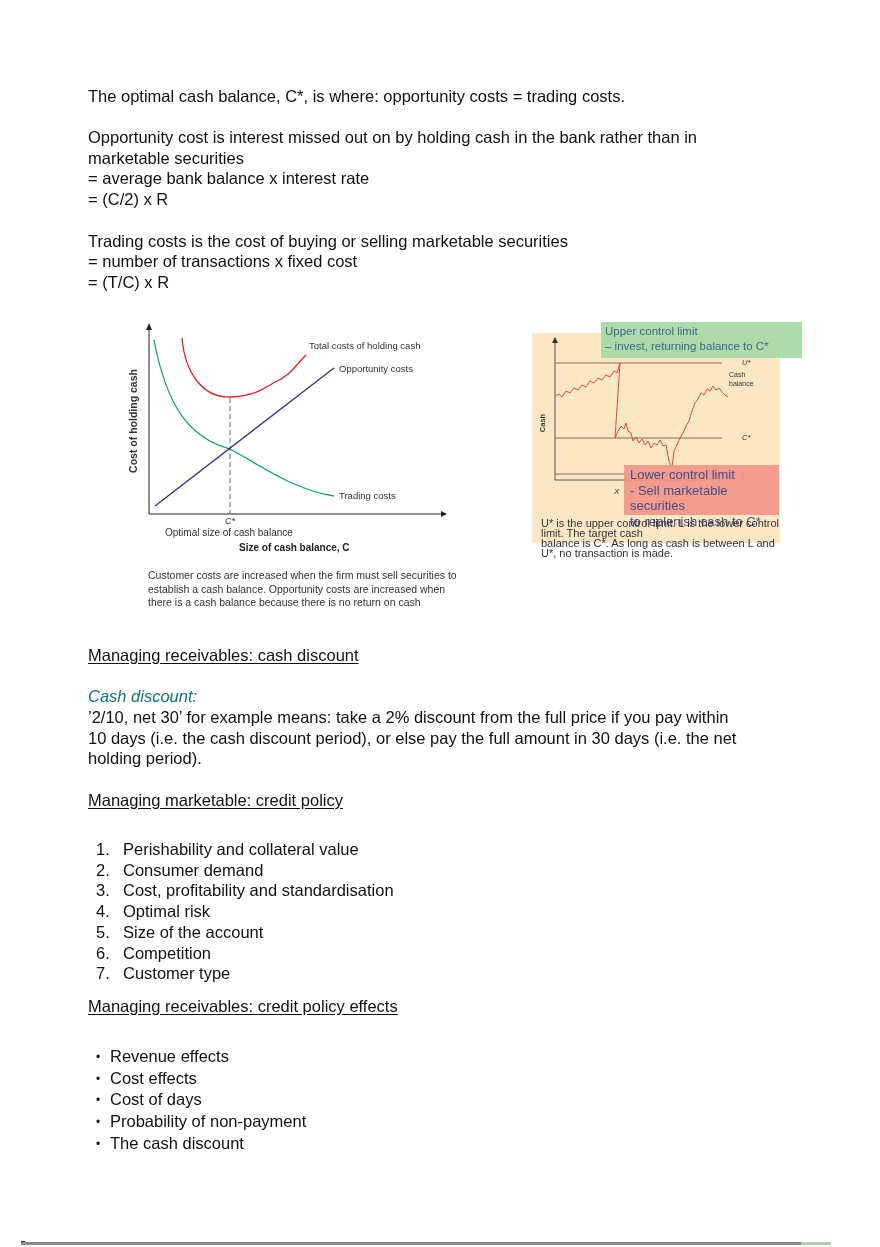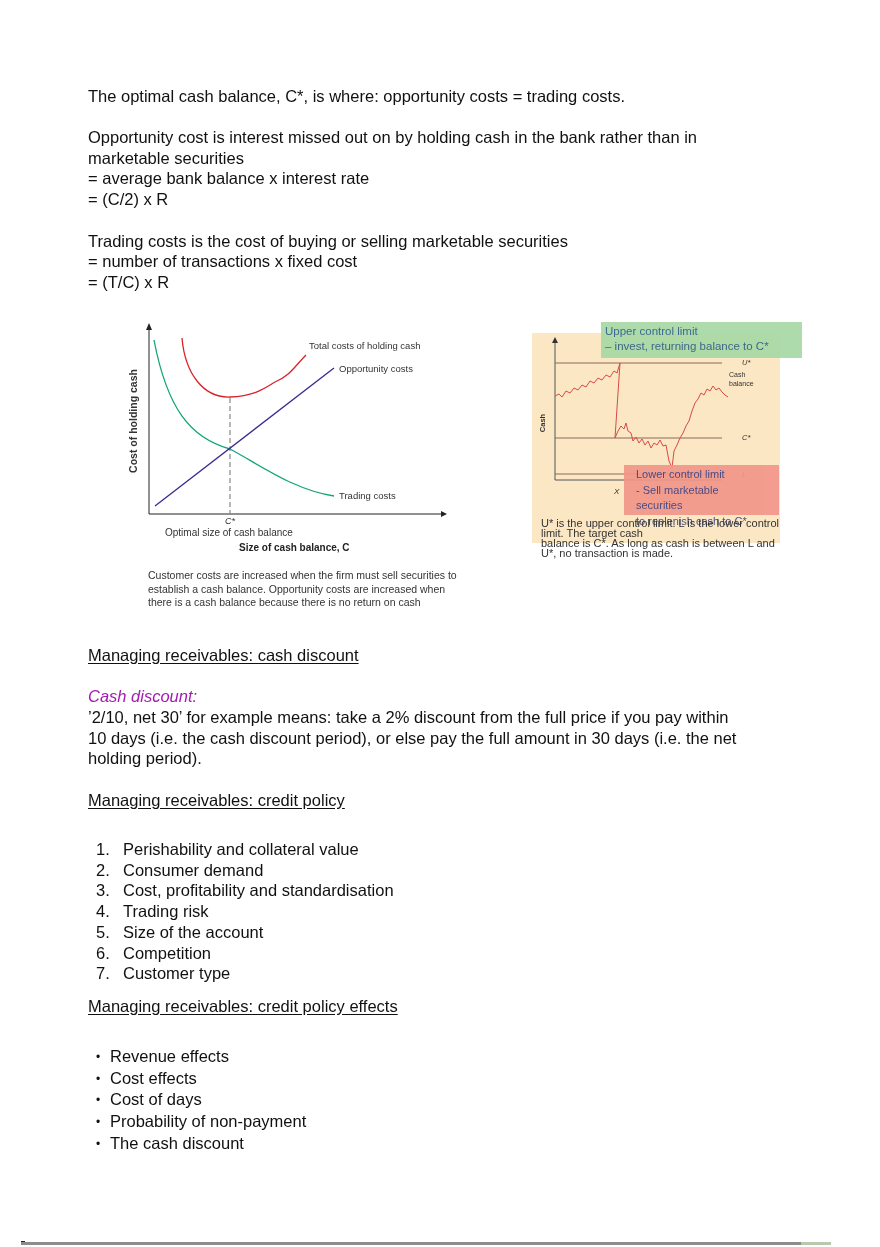--- a/index.html
+++ b/index.html
@@ -3,33 +3,33 @@
   <meta charset="utf-8">
   <style>
     html, body { margin: 0; padding: 0; }
     body {
       width: 880px; height: 1247px; background: #ffffff; position: relative; overflow: hidden;
       font-family: "Liberation Sans", sans-serif; color: #111;
     }
     .page { position: absolute; left: 5px; top: 0; width: 880px; height: 1247px; }
     .p { position: absolute; left: 83px; font-size: 16.5px; line-height: 20.7px; white-space: nowrap; }
     .heading { text-decoration: underline; text-underline-offset: 2px; }
-    .italic-blue { font-style: italic; color: #a21caf; }
+    .italic-blue { font-style: italic; color: #0f766e; }
     .list { position: absolute; left: 83px; margin: 8px; padding: 0; list-style: none; font-size: 16.5px; line-height: 20.7px; }
     .list li { white-space: nowrap; }
     .num { display: inline-block; width: 27px; }
     .bullet { display: inline-block; width: 14px; font-size: 12px; vertical-align: 1px; }
 
     
     .fig1 { position: absolute; left: 110px; top: 318px; width: 350px; height: 290px; background: #fff; overflow: hidden; }
     .fig1 .caption { position: absolute; left: 33px; top: 251px; width: 320px; font-size: 10.5px; line-height: 13.5px; color: #333; }
     
     .fig2 { position: absolute; left: 527px; top: 333px; width: 248px; height: 210px; background: #fbe7c4; }
     .ucl-box { position: absolute; left: 596px; top: 322px; width: 201px; height: 36px; background: #a8d9a6; opacity: 0.92; font-size: 11.5px; line-height: 15px; color: #2d5d86; padding: 2px 4px; box-sizing: border-box; }
-    .lcl-box { position: absolute; left: 619px; top: 465px; width: 155px; height: 50px; background: #f2968a; opacity: 0.92; font-size: 11px; line-height: 15.5px; color: #3a3f80; padding: 2px 12px; box-sizing: border-box; }
+    .lcl-box { position: absolute; left: 619px; top: 465px; width: 155px; height: 50px; background: #f2968a; opacity: 0.92; font-size: 13px; line-height: 15.5px; color: #3a3f80; padding: 2px 6px; box-sizing: border-box; }
     .fig2-caption { position: absolute; left: 536px; top: 518px; width: 240px; font-size: 11px; line-height: 10px; color: #333; }
     .footer-bar { position: absolute; left: 16px; top: 1242px; width: 780px; height: 3px; background: #8c8c8c; }
     .footer-tail { position: absolute; left: 796px; top: 1242px; width: 30px; height: 3px; background: #b9c9b0; }
     .footer-dot { position: absolute; left: 16px; top: 1241px; width: 4px; height: 4px; background: #222; }
   </style>
 </head>
 <body>
 
 <div class="page">
 
@@ -110,26 +110,26 @@
     <div>U* is the upper control limit. L is the lower control limit. The target cash</div>
     <div>balance is C*. As long as cash is between L and U*, no transaction is made.</div>
   </div>
 
   <div class="p heading" style="top:645px">Managing receivables: cash discount</div>
   <div class="p italic-blue" style="top:686px">Cash discount:</div>
   <div class="p" style="top:707px">’2/10, net 30’ for example means: take a 2% discount from the full price if you pay within</div>
   <div class="p" style="top:728px">10 days (i.e. the cash discount period), or else pay the full amount in 30 days (i.e. the net</div>
   <div class="p" style="top:748px">holding period).</div>
 
-  <div class="p heading" style="top:790px">Managing receivables: credit policy</div>
+  <div class="p heading" style="top:790px">Managing marketable: credit policy</div>
   <ol class="list" style="top:831px">
     <li><span class="num">1.</span><span>Perishability and collateral value</span></li>
     <li><span class="num">2.</span><span>Consumer demand</span></li>
     <li><span class="num">3.</span><span>Cost, profitability and standardisation</span></li>
-    <li><span class="num">4.</span><span>Trading risk</span></li>
+    <li><span class="num">4.</span><span>Optimal risk</span></li>
     <li><span class="num">5.</span><span>Size of the account</span></li>
     <li><span class="num">6.</span><span>Competition</span></li>
     <li><span class="num">7.</span><span>Customer type</span></li>
   </ol>
 
   <div class="p heading" style="top:996px">Managing receivables: credit policy effects</div>
   <ul class="list" style="top:1038px">
     <li><span class="bullet">•</span><span>Revenue effects</span></li>
     <li><span class="bullet">•</span><span>Cost effects</span></li>
     <li><span class="bullet">•</span><span>Cost of days</span></li>

